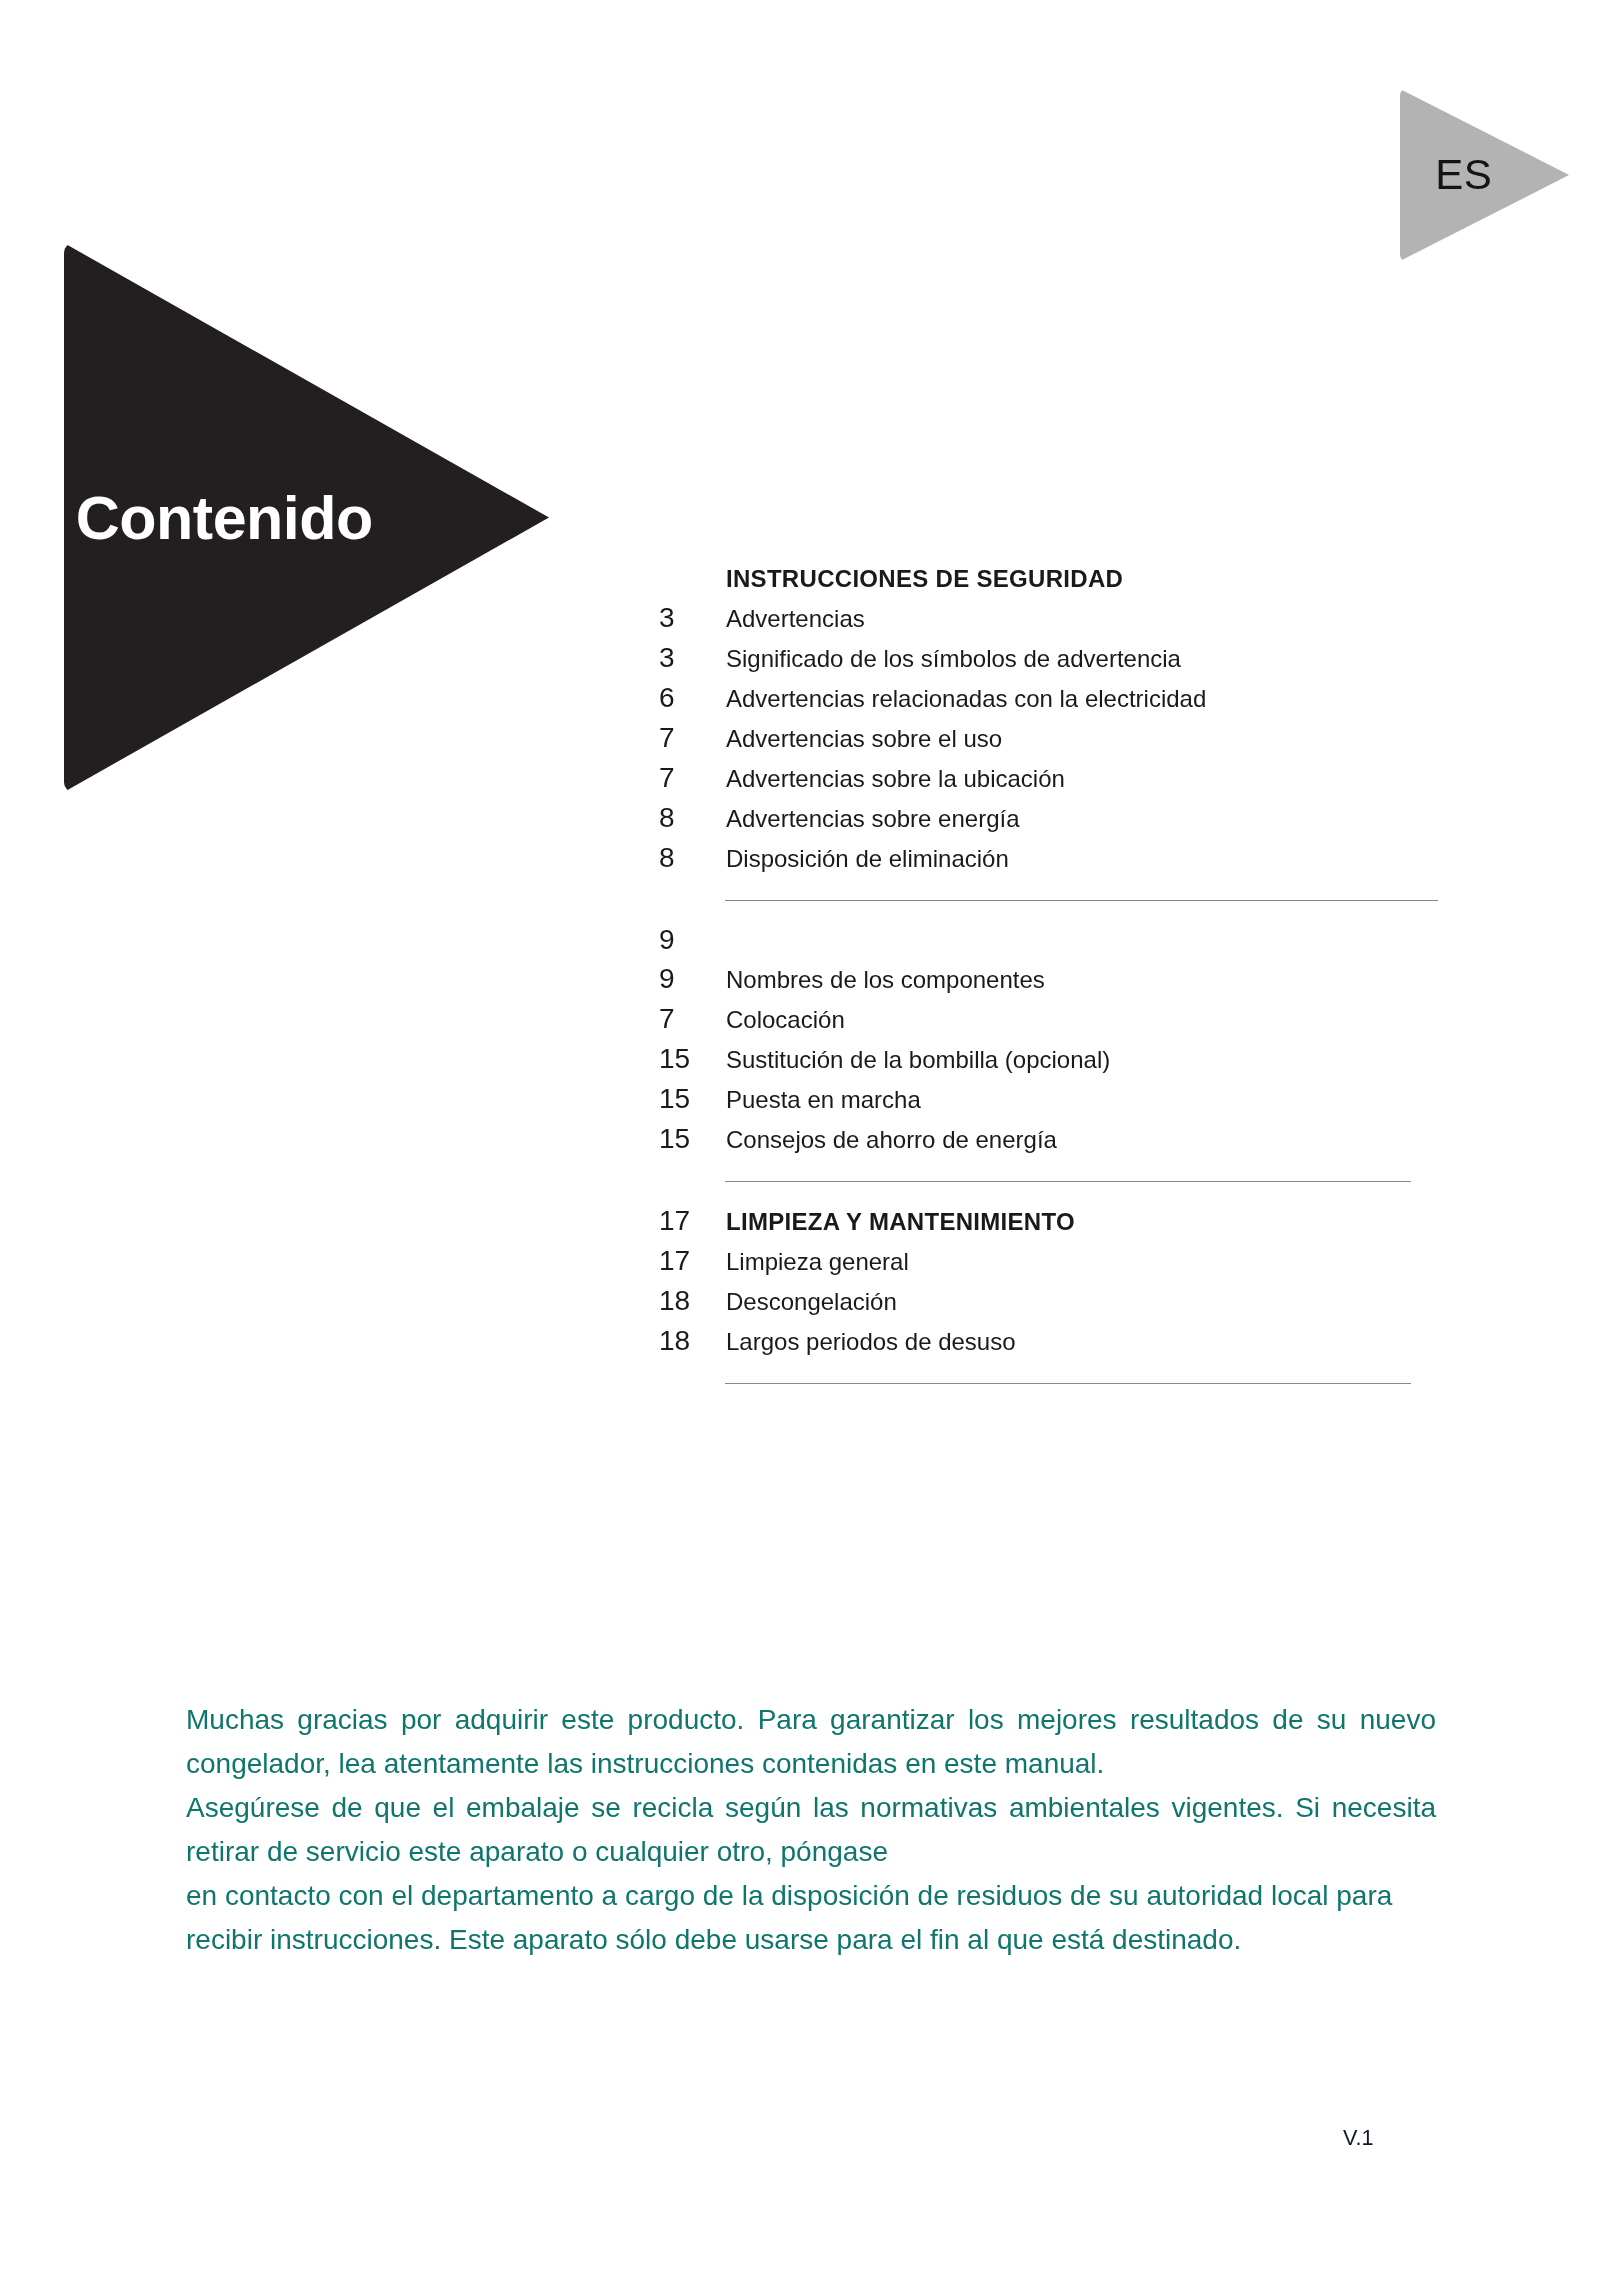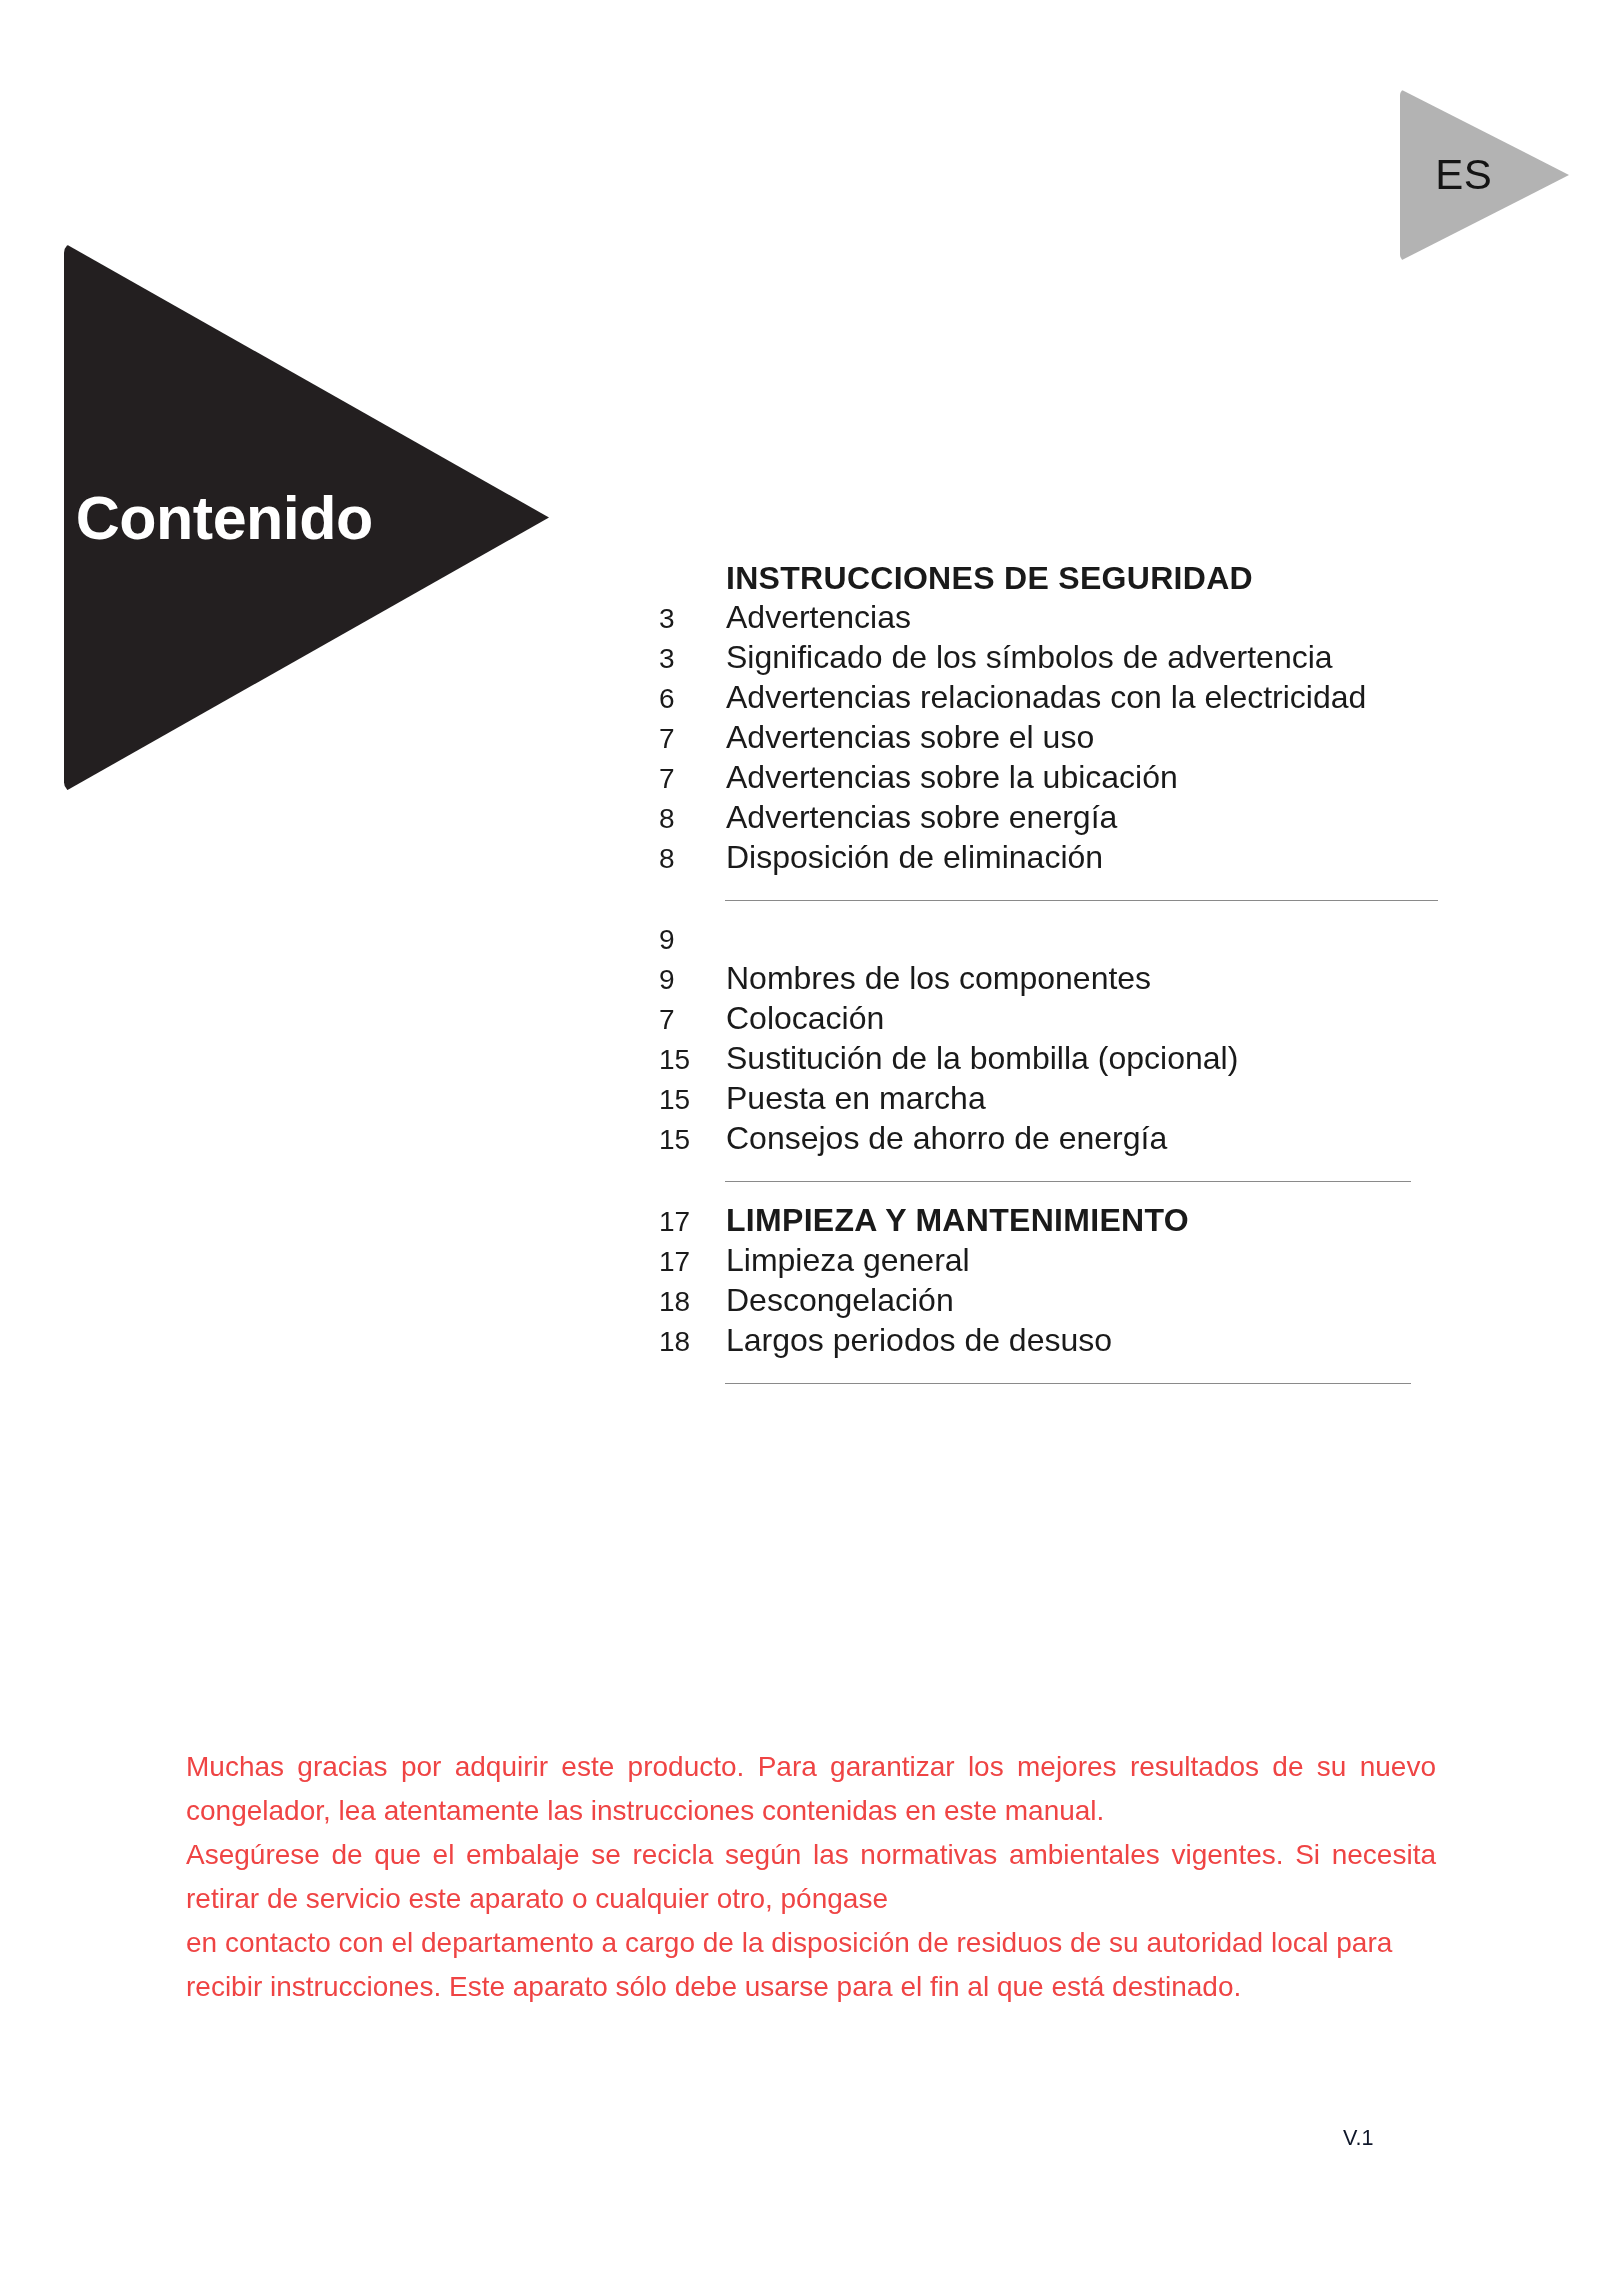--- a/index.html
+++ b/index.html
@@ -87,21 +87,21 @@
     align-items: baseline;
     line-height: 39px;
   }
   .toc-row .pg {
     width: 67px;
     flex: 0 0 67px;
     font-size: 28px;
     color: #1a1a1a;
   }
   .toc-row .txt {
-    font-size: 32px;
+    font-size: 24px;
     color: #1a1a1a;
     white-space: nowrap;
   }
   .toc-row.heading .txt {
     font-weight: 700;
     letter-spacing: 0.3px;
   }
   .toc-row.heading .pg {
     font-weight: 400;
   }
@@ -109,25 +109,25 @@
     border-top: 1.5px solid #8a8a8a;
     margin: 21.6px 0 19.6px 66px;
     width: 686px;
   }
   .toc-sep.wide { width: 713px; }
 
   
   .bottom-text {
     position: absolute;
     left: 186px;
-    top: 1745px;
+    top: 1698px;
     width: 1250px;
     font-size: 28px;
     line-height: 44px;
-    color: #ef4444;
+    color: #0f766e;
   }
   .bottom-text p {
     margin: 0;
   }
   .bottom-text p.justify {
     text-align: justify;
   }
 
   .version {
     position: absolute;

